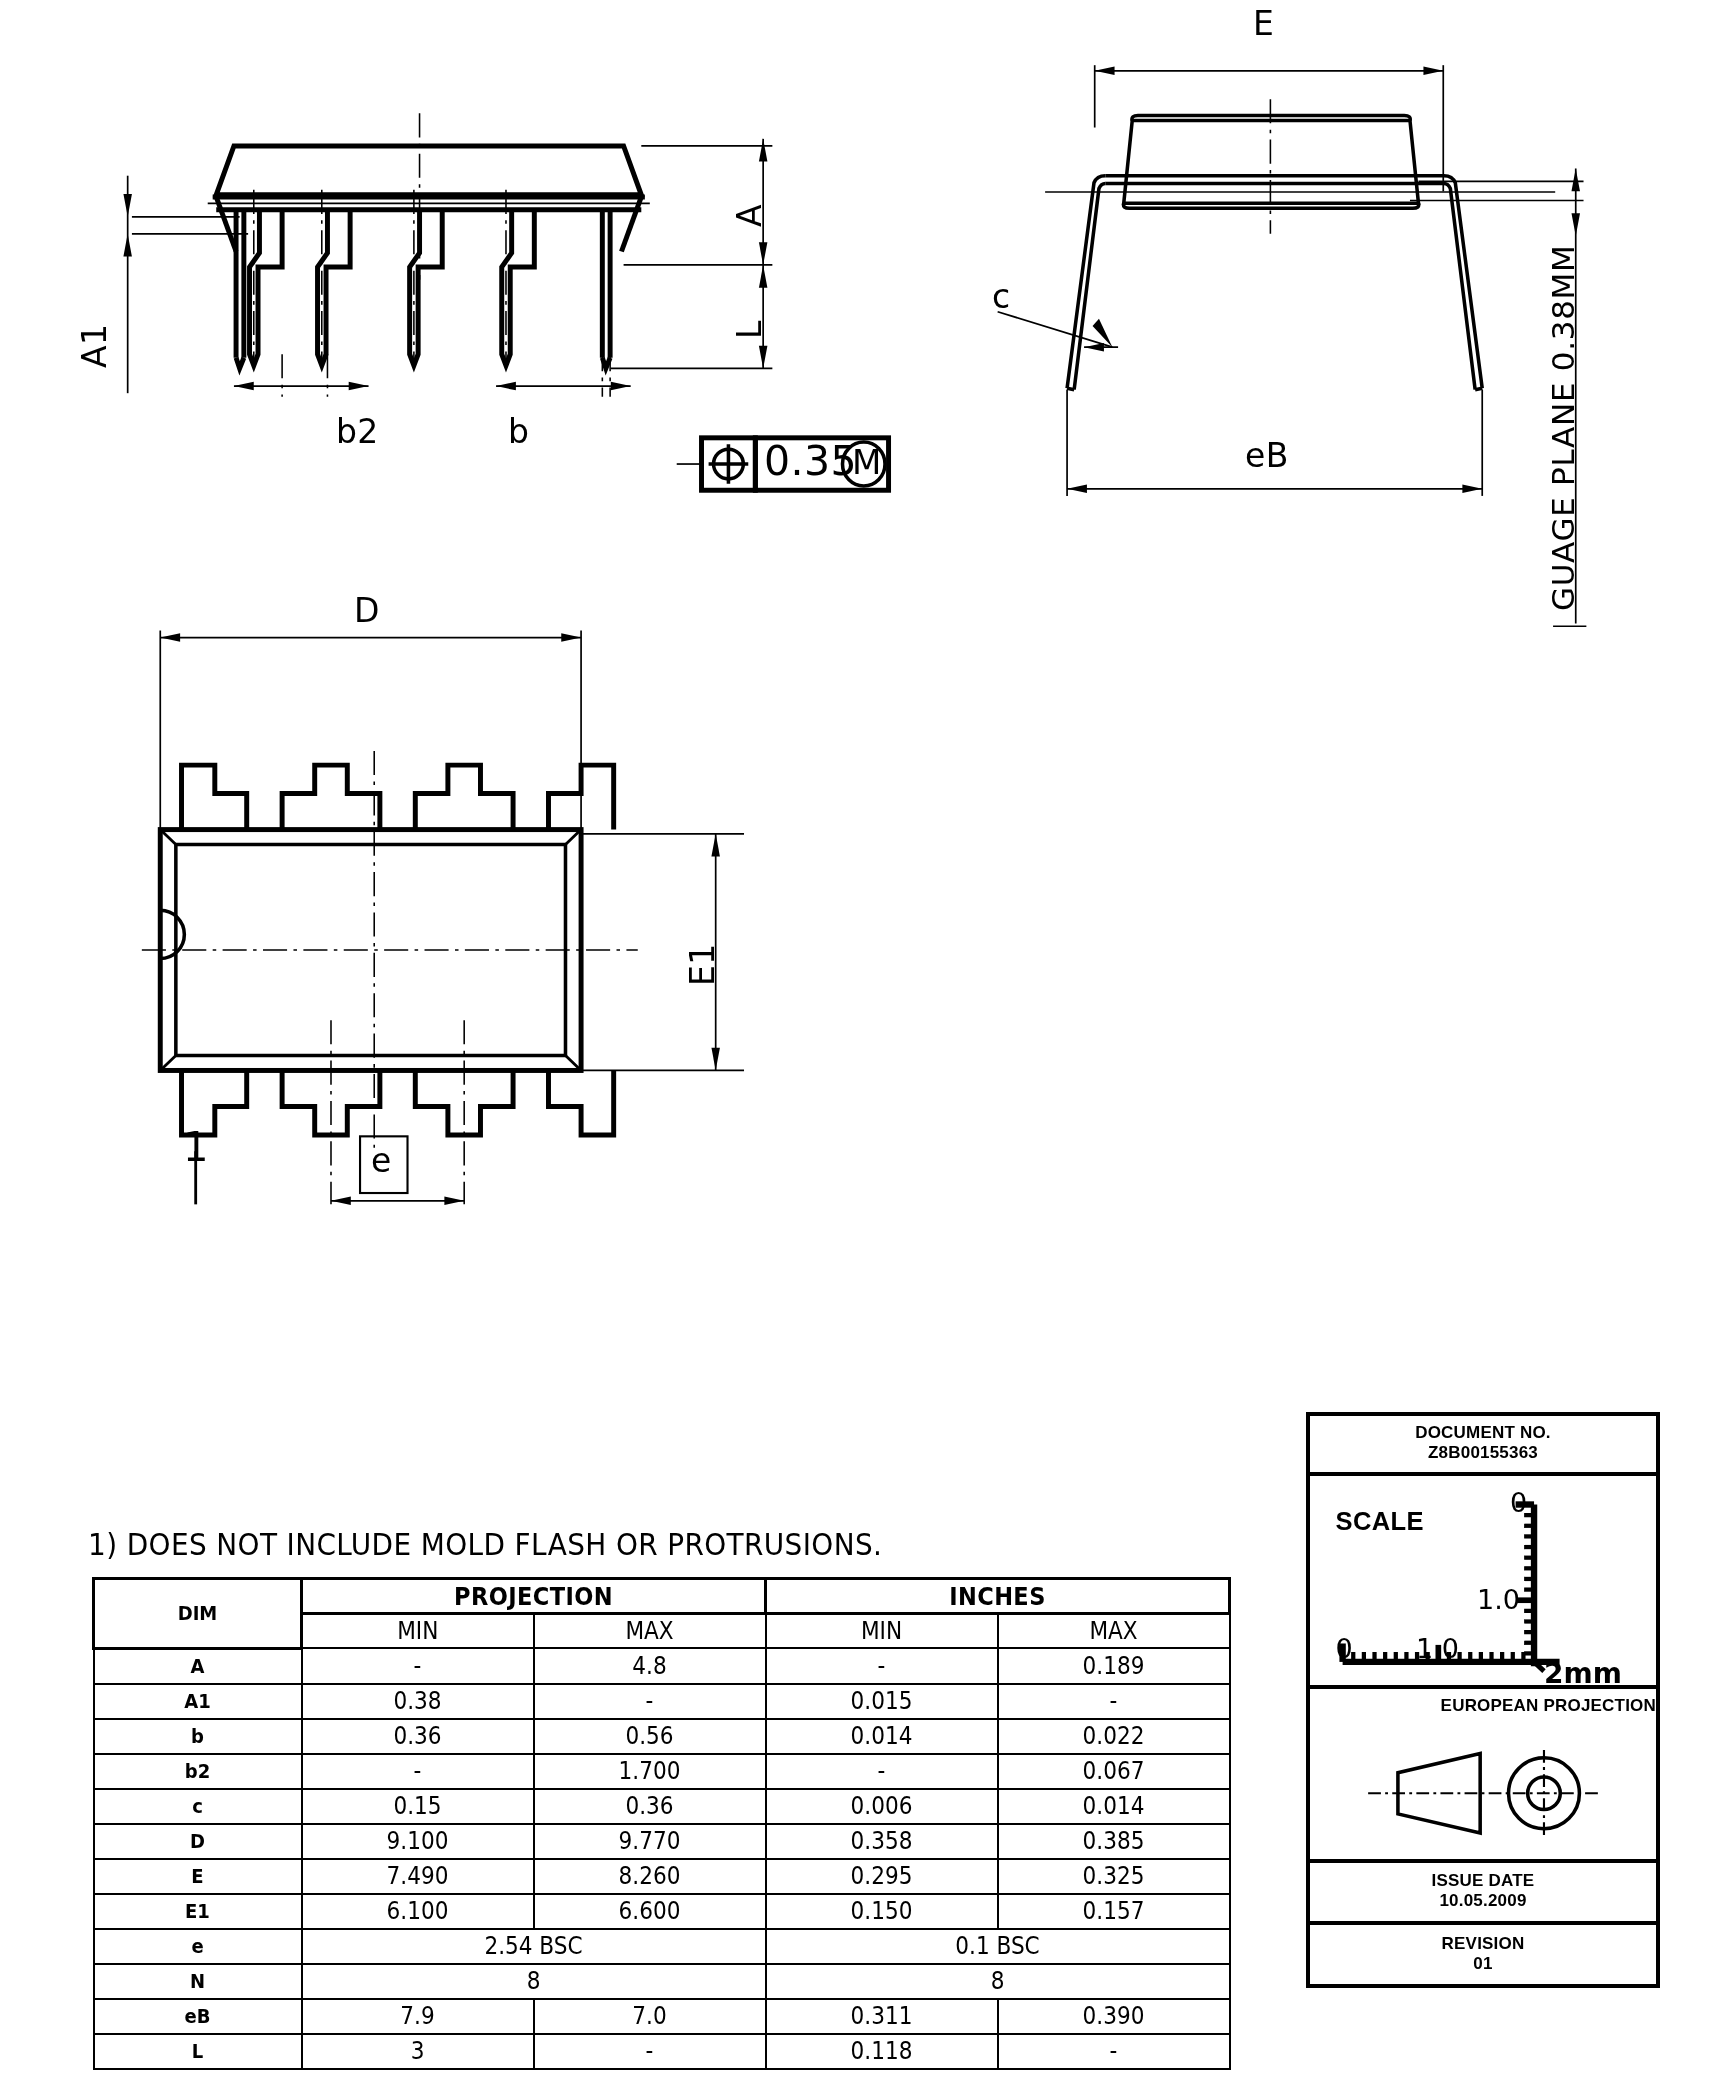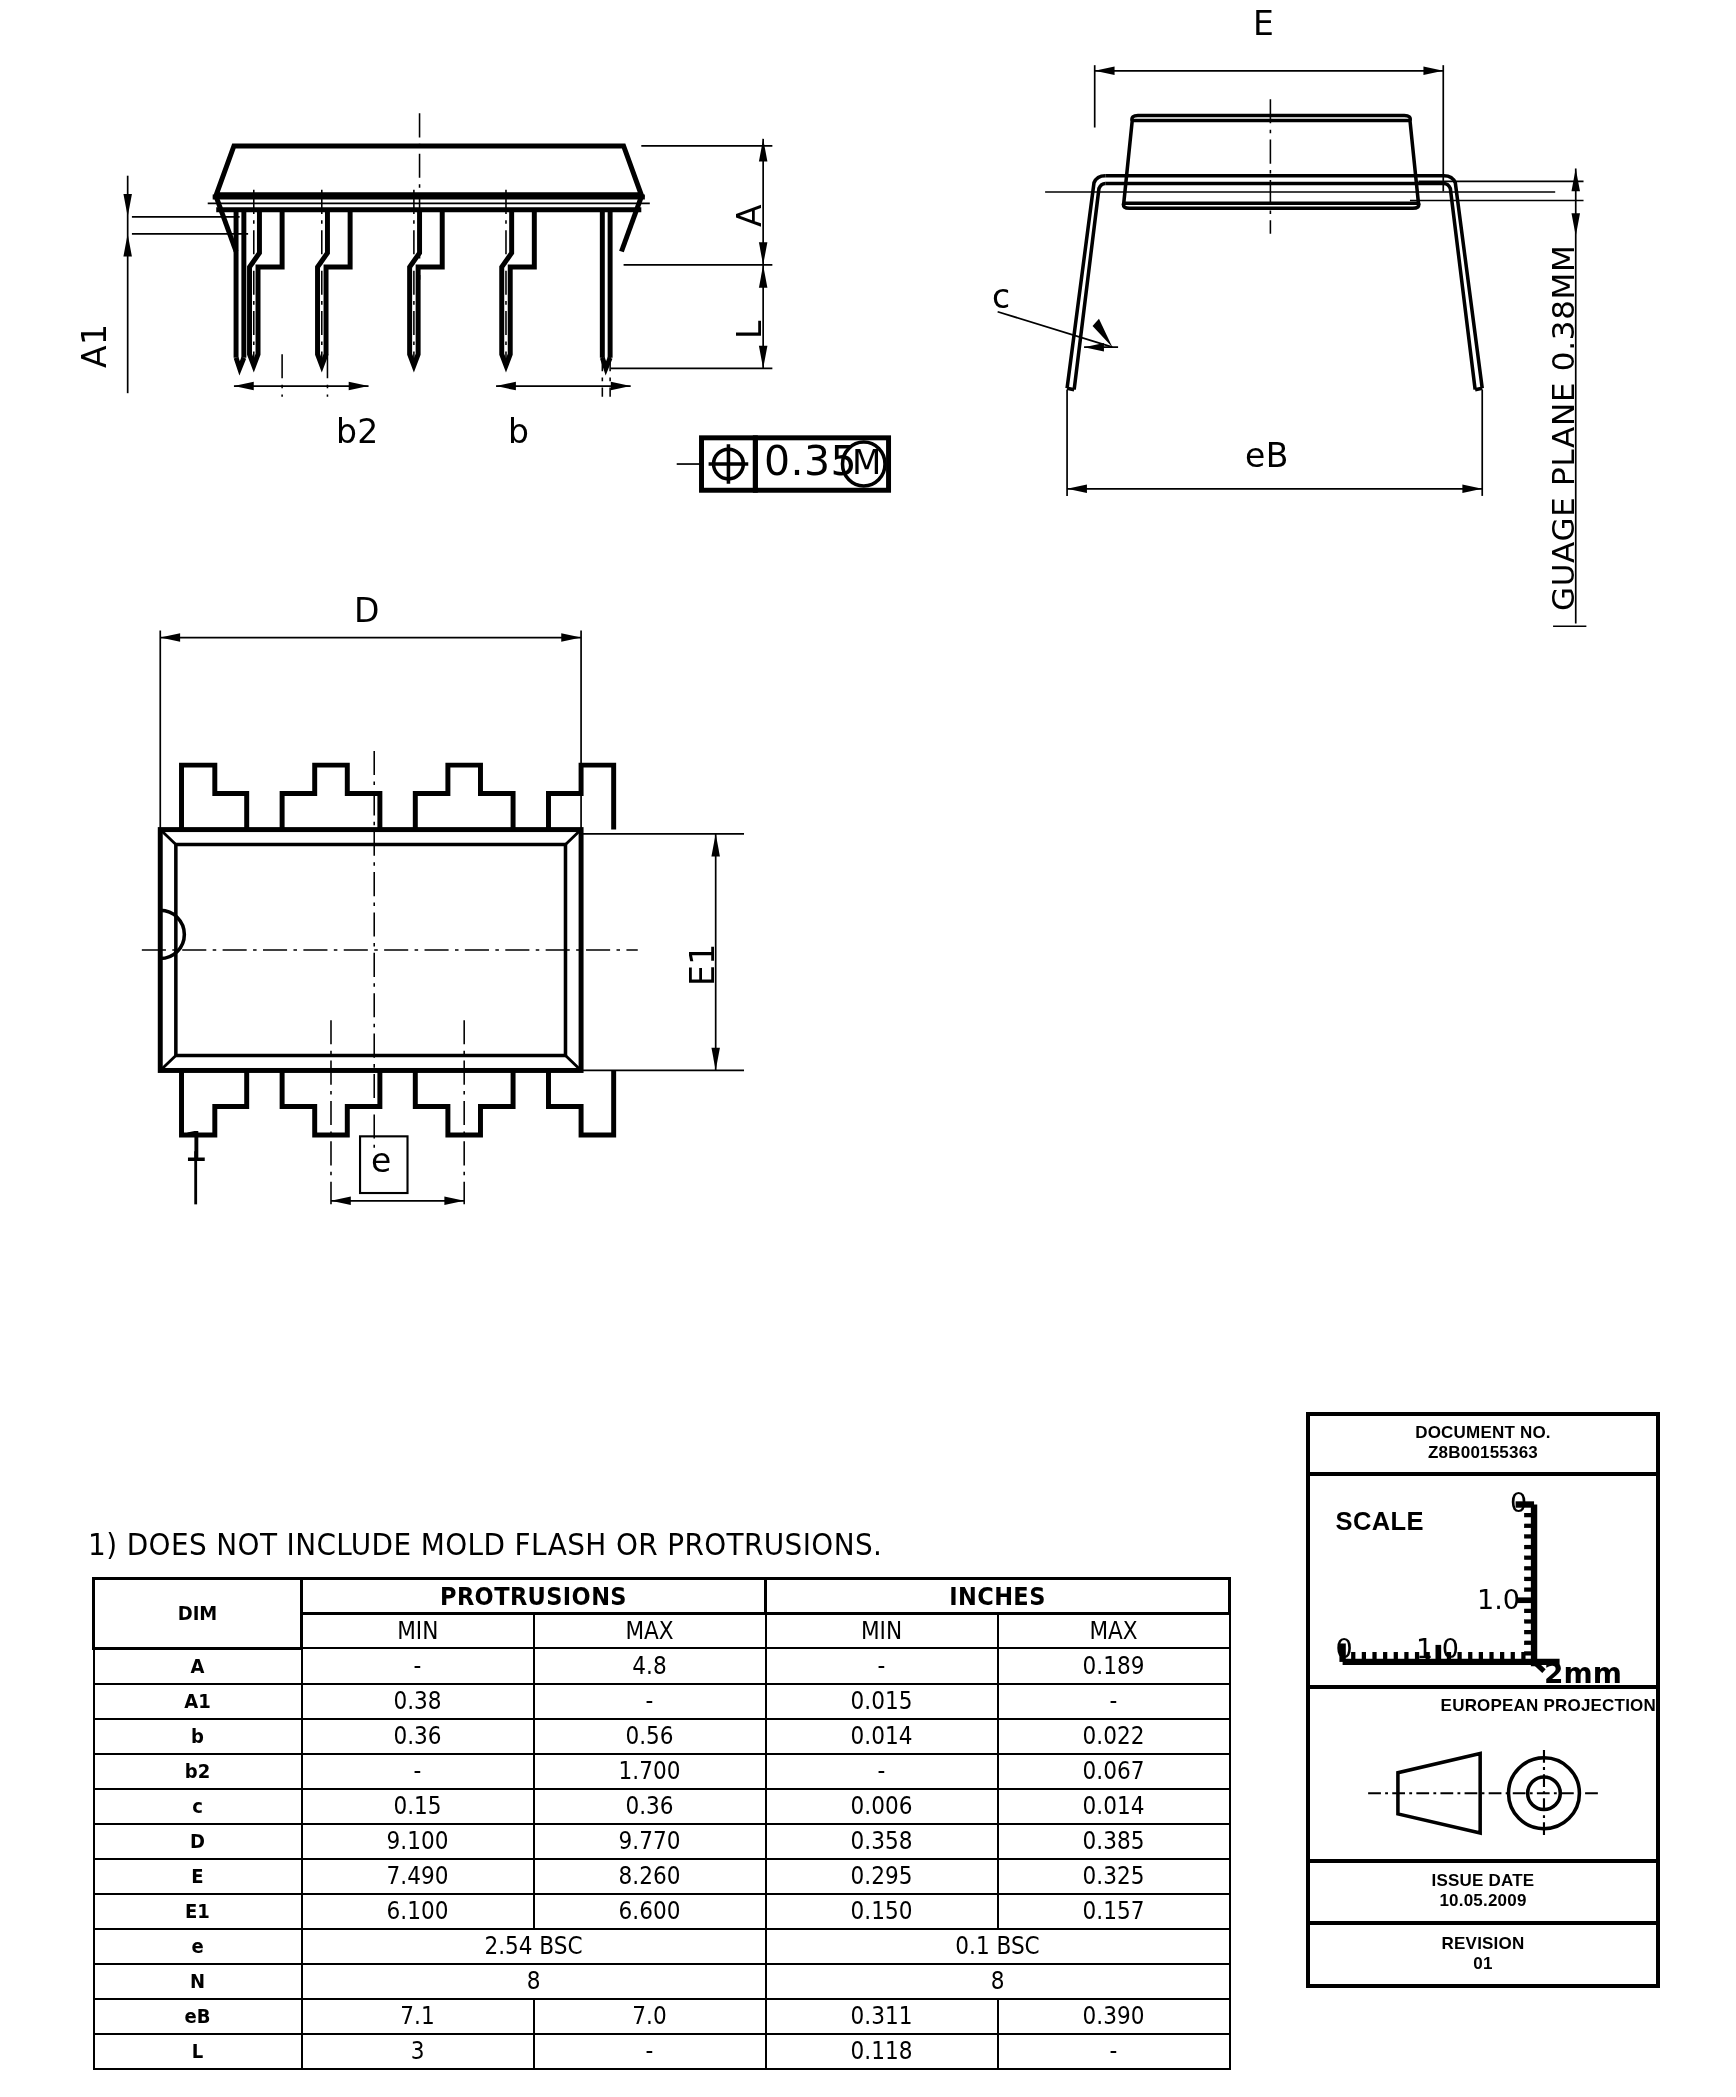--- a/index.html
+++ b/index.html
@@ -318,21 +318,21 @@
 
   <div class="dimlabel" style="left:764px; top:441px; font-size:41px;">0.35</div>
   <div class="dimlabel" style="left:852px; top:445px; font-size:34px;">M</div>
 
   <div id="note1">1) DOES NOT INCLUDE MOLD FLASH OR PROTRUSIONS.</div>
 
   <table id="dimtable">
     <thead>
       <tr>
         <th class="dimcol outer" rowspan="2">DIM</th>
-        <th class="grouphdr outer" colspan="2">PROTRUSIONS</th>
+        <th class="grouphdr outer" colspan="2">PROJECTION</th>
         <th class="grouphdr outer" colspan="2">INCHES</th>
       </tr>
       <tr>
         <th class="subhdr">MIN</th>
         <th class="subhdr">MAX</th>
         <th class="subhdr">MIN</th>
         <th class="subhdr">MAX</th>
       </tr>
     </thead>
     <tbody id="dimtable-body">
@@ -397,21 +397,21 @@
           <td colspan="2">2.54 BSC</td>
           <td colspan="2">0.1 BSC</td>
         </tr>
         <tr class="datarow">
           <td class="dimcol">N</td>
           <td colspan="2">8</td>
           <td colspan="2">8</td>
         </tr>
         <tr class="datarow">
           <td class="dimcol">eB</td>
-          <td>7.1</td>
+          <td>7.9</td>
           <td>7.0</td>
           <td>0.311</td>
           <td>0.390</td>
         </tr>
         <tr class="datarow">
           <td class="dimcol">L</td>
           <td>3</td>
           <td>-</td>
           <td>0.118</td>
           <td>-</td>

